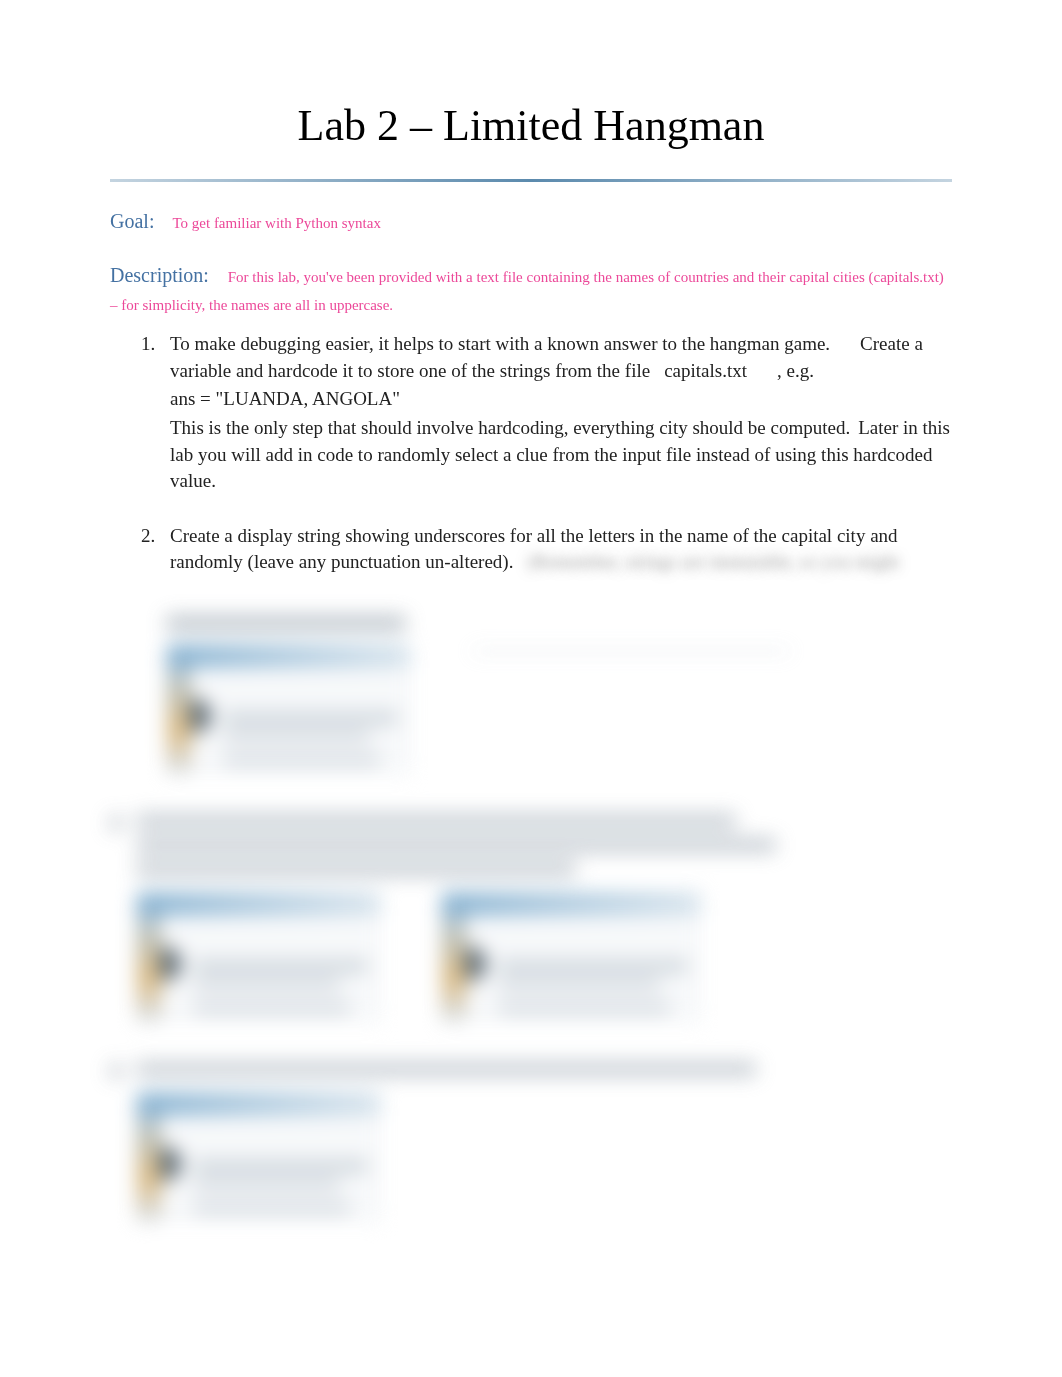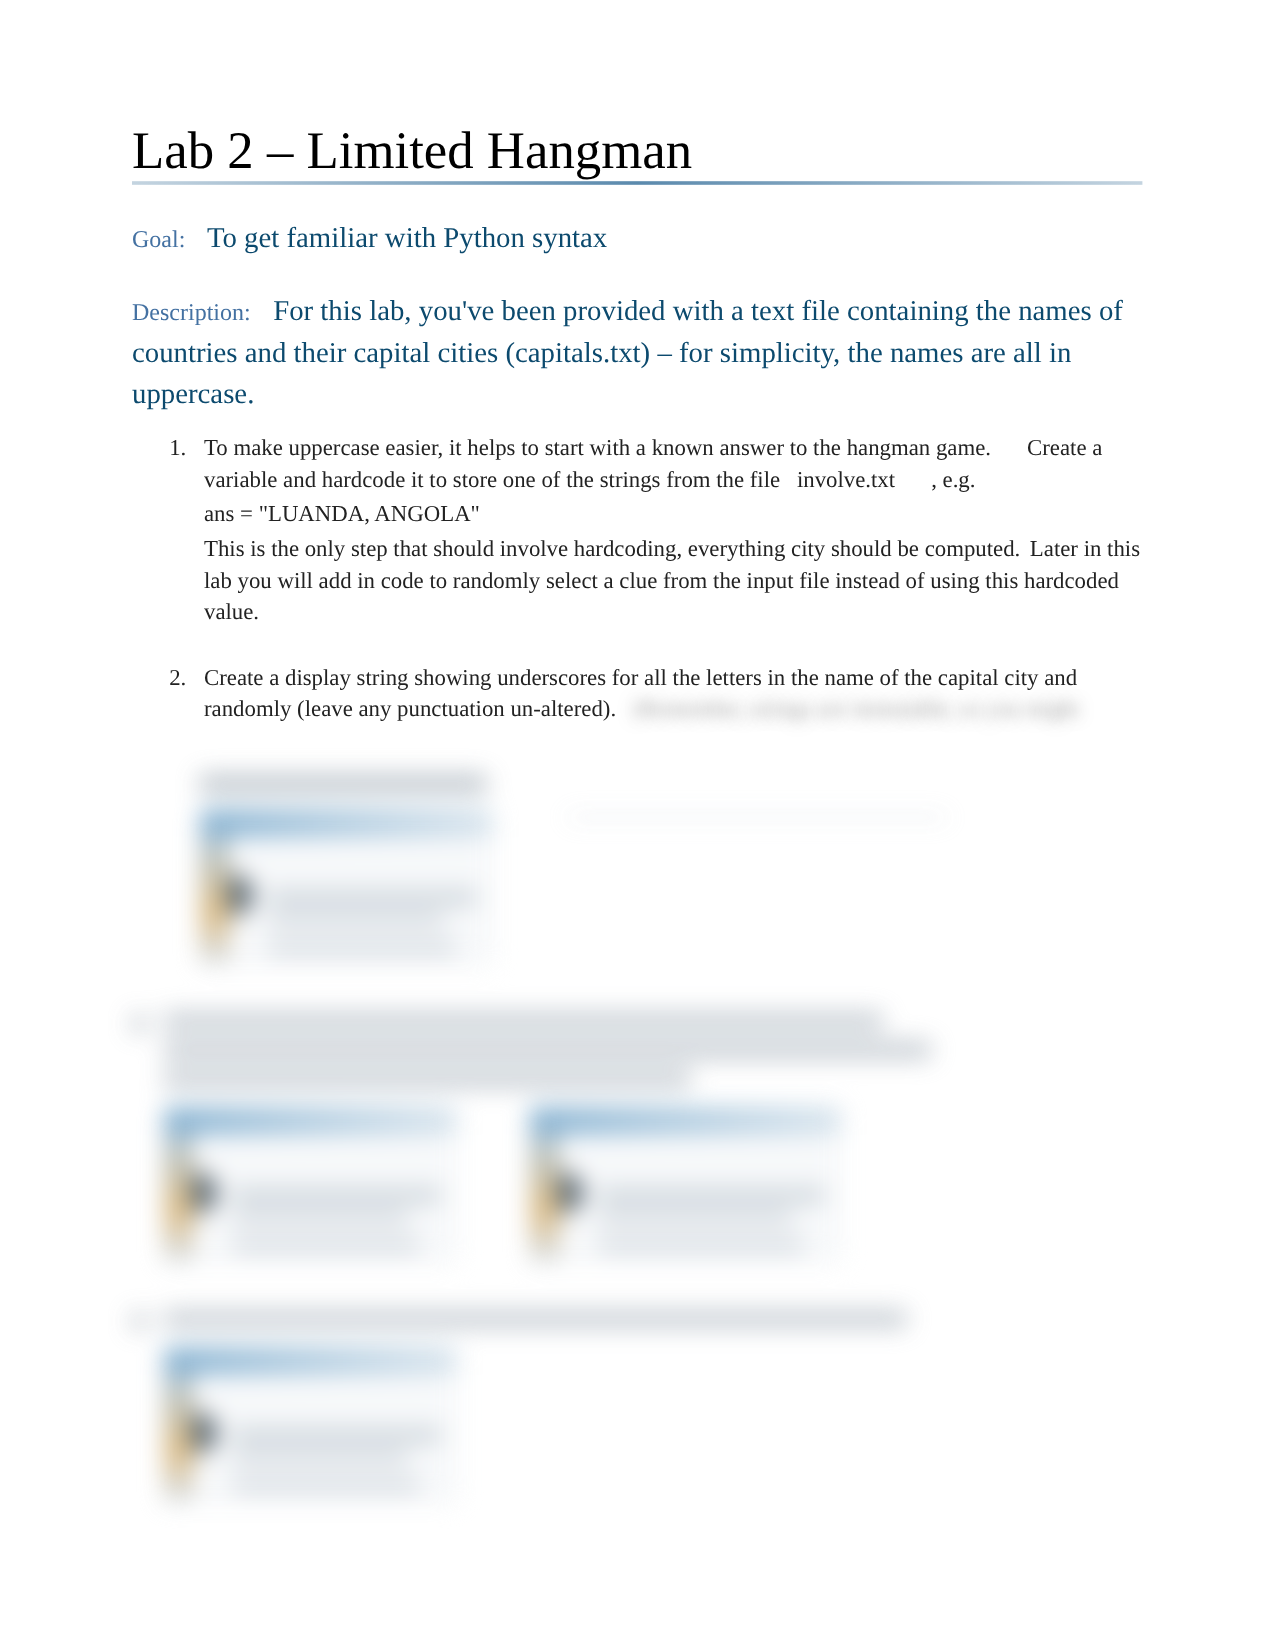--- a/index.html
+++ b/index.html
@@ -8,44 +8,44 @@
       padding: 0;
     }
     body {
       font-family: Georgia, 'Times New Roman', serif;
       background: #ffffff;
       width: 1062px;
       padding: 100px 110px 60px 110px;
       color: #222;
     }
     .title {
-      text-align: left;
+      text-align: center;
       font-size: 44px;
       font-family: 'Times New Roman', serif;
       font-weight: normal;
       color: #000;
-      margin-bottom: 0;
+      margin-bottom: 28px;
     }
     .title-rule {
       height: 3px;
       background: linear-gradient(to right, #c4d4e0, #5b8aad, #c4d4e0);
       margin: 0 0 28px 0;
       border: none;
     }
     .section-label {
       color: #4471a2;
       font-size: 20px;
       font-family: 'Times New Roman', serif;
       display: inline;
       margin-right: 14px;
     }
     .section-text {
-      font-size: 24px;
+      font-size: 15px;
       line-height: 1.45;
-      color: #0c4a6e;
+      color: #ec4899;
       display: inline;
     }
     .goal-row {
       margin-bottom: 26px;
     }
     .desc-block {
       font-size: 19px;
       line-height: 1.45;
       margin-bottom: 14px;
     }
@@ -173,21 +173,21 @@
 </div>
 
 <div class="desc-block">
   <span class="section-label">Description:</span>
   <span class="section-text">For this lab, you've been provided with a text file containing the names of countries and their capital cities (capitals.txt) – for simplicity, the names are all in uppercase.</span>
 </div>
 
 <ol class="list">
   <li>
     <div class="para">
-      <span>To make uppercase easier, it helps to start with a known answer to the hangman game.</span><span class="wide-gap"></span><span>Create a variable and hardcode it to store one of the strings from the file</span><span class="mid-gap"></span><span>involve.txt</span><span class="wide-gap"></span><span>, e.g.</span>
+      <span>To make debugging easier, it helps to start with a known answer to the hangman game.</span><span class="wide-gap"></span><span>Create a variable and hardcode it to store one of the strings from the file</span><span class="mid-gap"></span><span>capitals.txt</span><span class="wide-gap"></span><span>, e.g.</span>
     </div>
     <div class="para">ans = "LUANDA, ANGOLA"</div>
     <div class="para">
       <span>This is the only step that should involve hardcoding, everything city should be computed.</span><span class="small-gap"></span><span>Later in this lab you will add in code to randomly select a clue from the input file instead of using this hardcoded value.</span>
     </div>
   </li>
   <li>
     <div class="para">
       <span>Create a display string showing underscores for all the letters in the name of the capital city and randomly (leave any punctuation un-altered).</span><span class="mid-gap"></span><span class="blurred-hint">(Remember, strings are immutable, so you might</span>
     </div>

